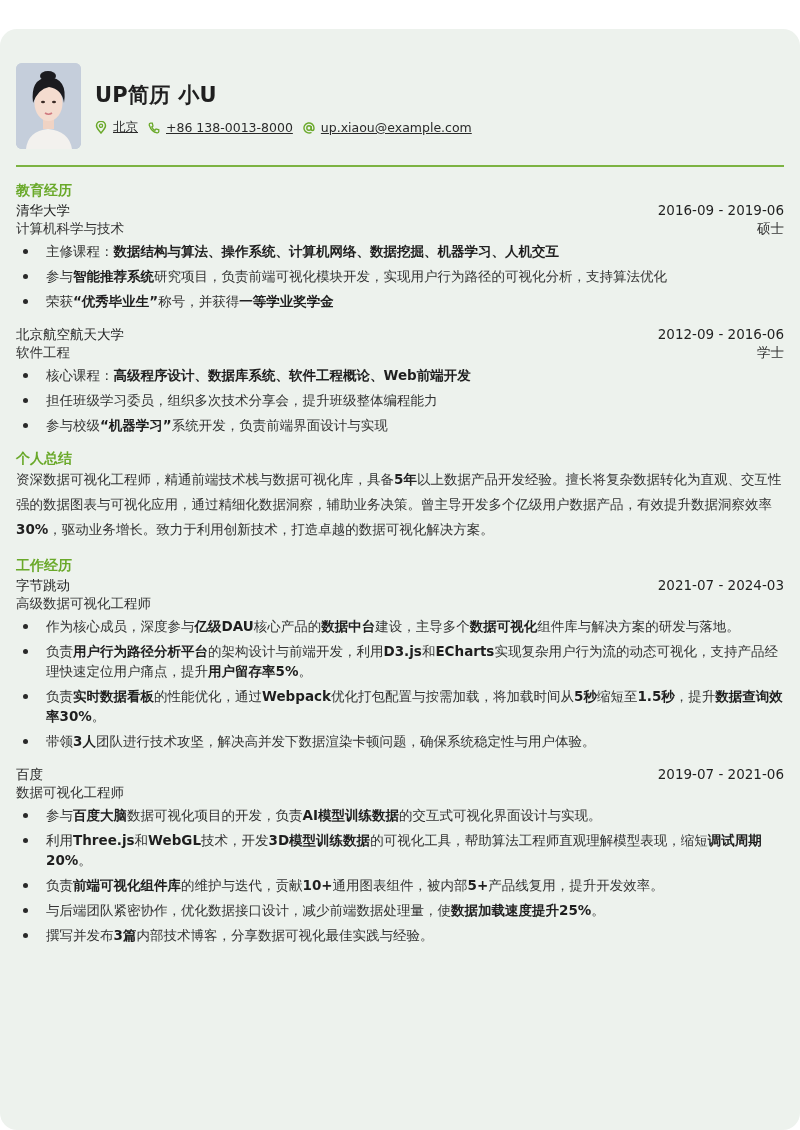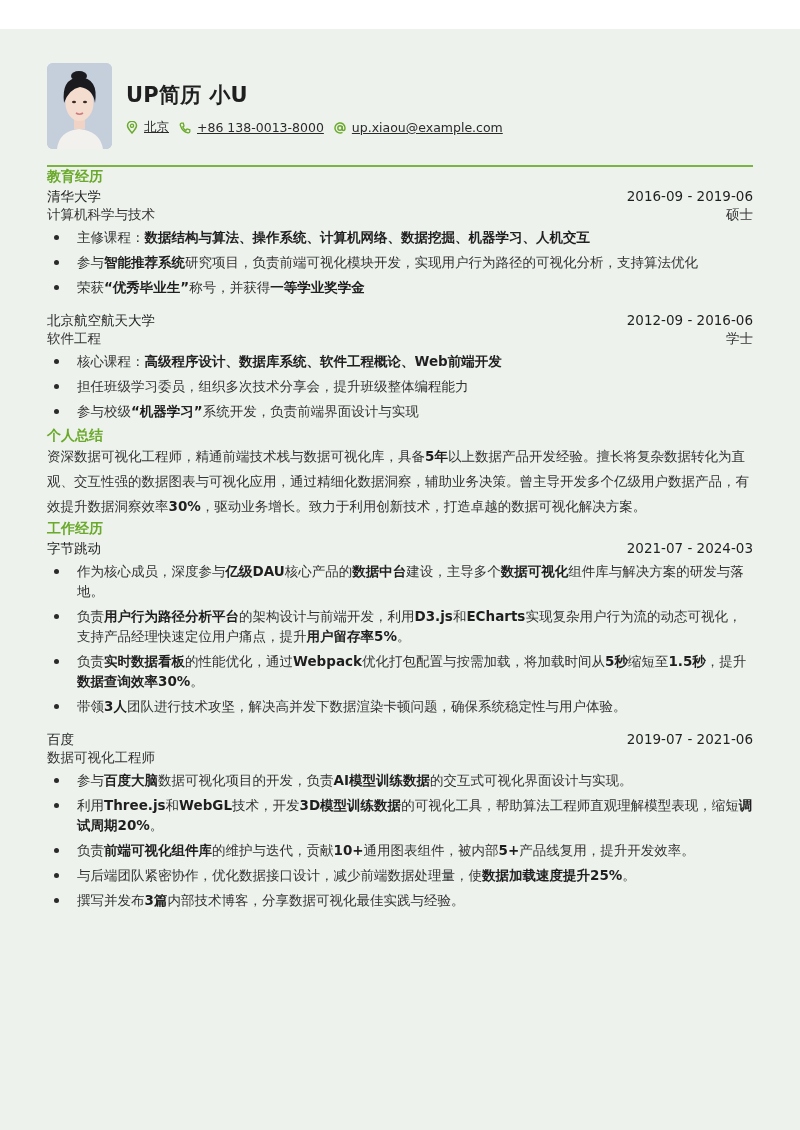--- a/index.html
+++ b/index.html
@@ -1,31 +1,31 @@
 <!DOCTYPE html>
 <html><head>
 <meta charset="utf-8">
 <style>
   * { box-sizing: border-box; margin: 0; padding: 0; }
   html, body { width: 800px; height: 1130px; overflow: hidden; background: #ffffff; }
   body { font-family: "DejaVu Sans", "Liberation Sans", sans-serif; color: #2a2a2a; }
   .top-white { height: 29px; background: #ffffff; }
-  .page { position: absolute; top: 29px; left: 0; width: 800px; height: 1101px; background: #edf2ed; padding: 0 47px; }
+  .page { position: absolute; top: 29px; left: 0; width: 800px; height: 1101px; background: #edf2ed; padding: 0 16px; border-radius: 17px; }
 
   .header { display: flex; align-items: center; padding-top: 33px; height: 120px; }
   .avatar { width: 65px; height: 86px; border-radius: 6px; overflow: hidden; background: linear-gradient(#cbd3df, #b9c3d2); position: relative; flex: none; }
   .header-info { margin-left: 14px; margin-top: 6px; }
   .name { font-size: 21px; font-weight: bold; color: #1f1f1f; letter-spacing: 0.3px; }
   .contacts { display: flex; align-items: center; margin-top: 10px; font-size: 12.5px; color: #2a2a2a; text-decoration: underline; }
   .contact { display: flex; align-items: center; margin-right: 10px; }
   .contact svg { margin-right: 6px; }
 
   .divider { height: 2px; background: #7cb342; margin-top: 16px; }
 
-  .section-title { color: #6aa92a; font-size: 14px; font-weight: bold; line-height: 18px; }
+  .section-title { color: #6aa92a; font-size: 14px; font-weight: bold; margin-top: 14px; line-height: 18px; }
   .entry-head { display: flex; justify-content: space-between; font-size: 13.5px; font-weight: normal; color: #1f1f1f; line-height: 18px; }
   .entry-sub { display: flex; justify-content: space-between; font-size: 13.5px; color: #333; line-height: 18px; }
   ul.bullets { list-style: none; margin-top: 4px; }
   ul.bullets li { position: relative; padding-left: 30px; font-size: 13.5px; line-height: 20px; margin-bottom: 5px; color: #333; }
   ul.bullets li::before { content: ""; position: absolute; left: 7px; top: 8px; width: 5px; height: 5px; border-radius: 50%; background: #2a2a2a; }
   ul.bullets li b { color: #1f1f1f; }
   .entry { margin-top: 2px; }
   .entry + .entry { margin-top: 14px; }
   .summary { font-size: 13.5px; line-height: 25px; color: #333; }
   .summary b { color: #1f1f1f; }
@@ -128,20 +128,23 @@
   </div>
 
   <div class="section">
     <div class="section-title">工作经历</div>
 
     <div class="entry">
       <div class="entry-head">
         <span>字节跳动</span>
         <span>2021-07 - 2024-03</span>
       </div>
+      <div class="entry-sub">
+        <span>高级数据可视化工程师</span>
+      </div>
       <ul class="bullets">
         <li>作为核心成员，深度参与<b>亿级DAU</b>核心产品的<b>数据中台</b>建设，主导多个<b>数据可视化</b>组件库与解决方案的研发与落地。</li>
         <li>负责<b>用户行为路径分析平台</b>的架构设计与前端开发，利用<b>D3.js</b>和<b>ECharts</b>实现复杂用户行为流的动态可视化，支持产品经理快速定位用户痛点，提升<b>用户留存率5%</b>。</li>
         <li>负责<b>实时数据看板</b>的性能优化，通过<b>Webpack</b>优化打包配置与按需加载，将加载时间从<b>5秒</b>缩短至<b>1.5秒</b>，提升<b>数据查询效率30%</b>。</li>
         <li>带领<b>3人</b>团队进行技术攻坚，解决高并发下数据渲染卡顿问题，确保系统稳定性与用户体验。</li>
       </ul>
     </div>
 
     <div class="entry">
       <div class="entry-head">

